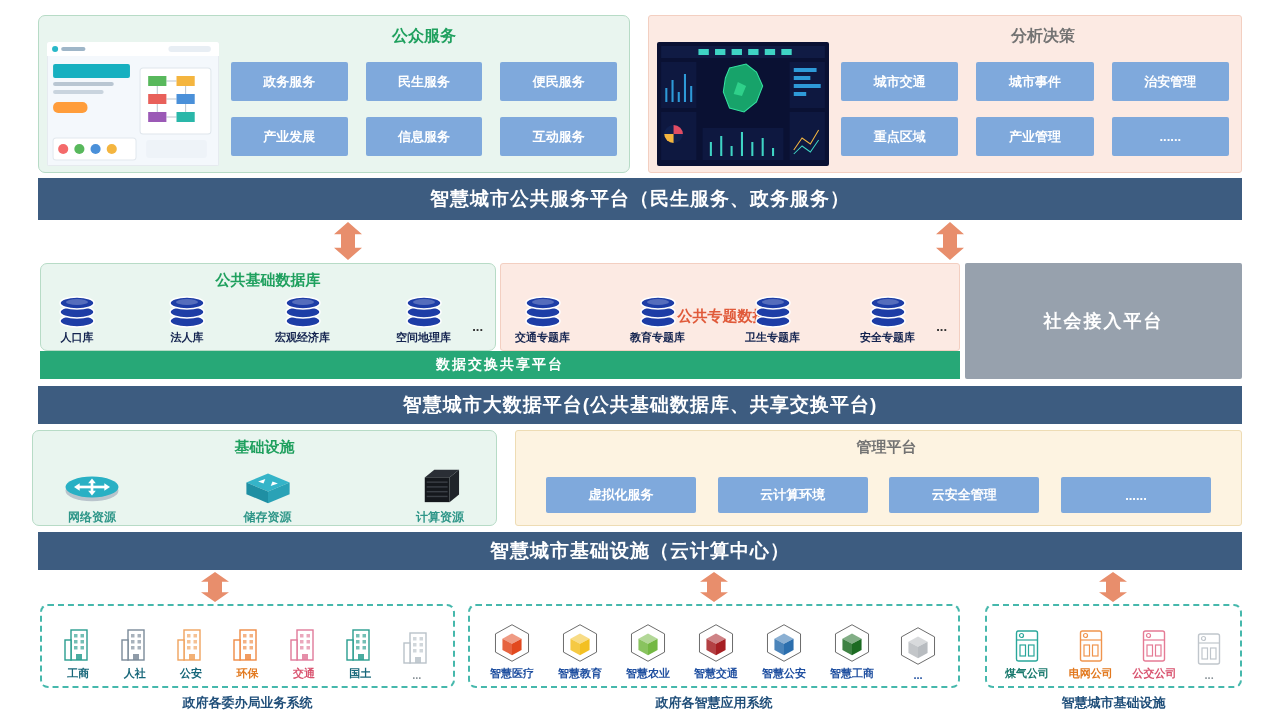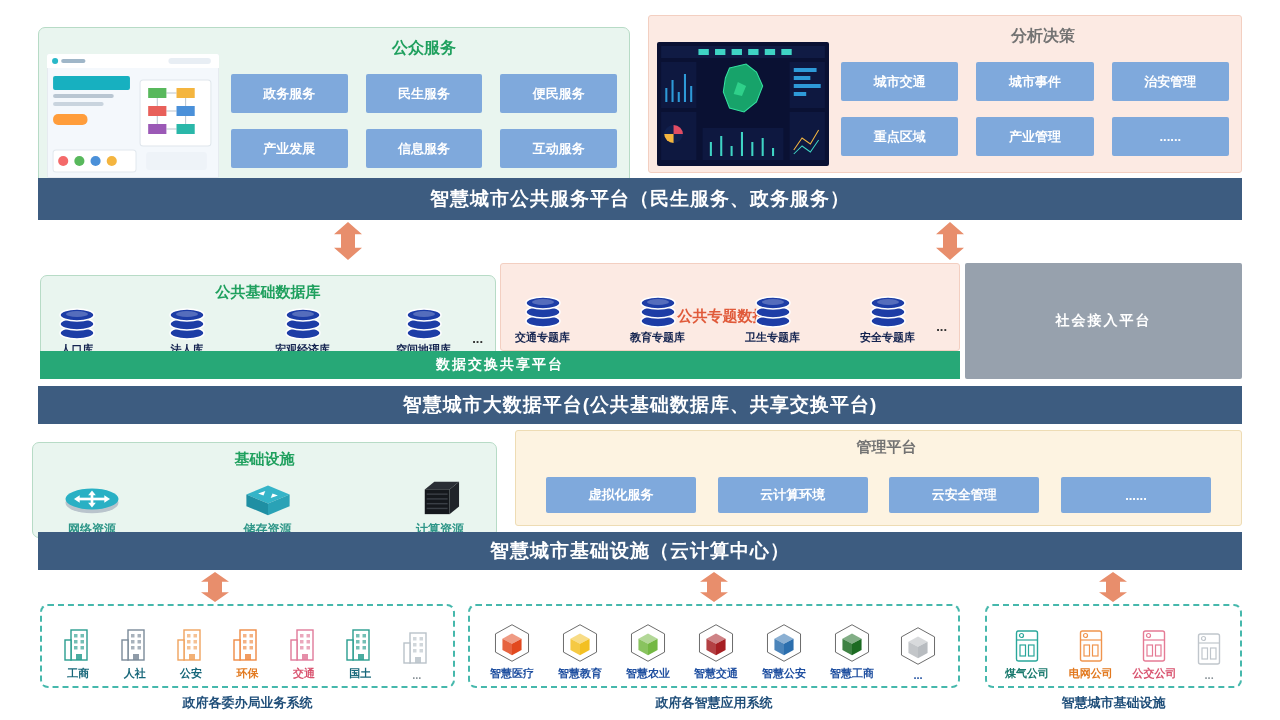--- a/index.html
+++ b/index.html
@@ -1,21 +1,21 @@
 <!DOCTYPE html>
 <html><head>
 <meta charset="utf-8">
 <style>
   * { margin:0; padding:0; box-sizing:border-box; }
   body { background:#fff; font-family:"Liberation Sans","DejaVu Sans",sans-serif; }
   .page { position:relative; width:1280px; height:720px; background:#fff; overflow:hidden; }
   .abs { position:absolute; }
 
   
-  .green-panel { background:#e9f5ef; border:1px solid #b7dbc6; border-radius:7px;margin-top:12px; }
+  .green-panel { background:#e9f5ef; border:1px solid #b7dbc6; border-radius:7px; }
   .pink-panel  { background:#fceae3; border:1px solid #f3cfc1; border-radius:3px; }
   .orange-panel{ background:#fdf3e1; border:1px solid #eedcb4; border-radius:3px; }
   .banner { background:#3d5c80; color:#fff; font-size:19px; font-weight:700; letter-spacing:1px;
             display:flex; align-items:center; justify-content:center; }
   .panel-head { position:absolute; top:10px; left:192px; right:12px; text-align:center;
                 font-size:16px; font-weight:700; }
   .panel-head.full { left:0; right:0; top:7px; font-size:15px;text-align:center; }
   .green-text { color:#1fa05e; }
   .red-text   { color:#e05a3a;margin-top:36px; }
   .orange-text{ color:#737373;margin-left:16px; }
@@ -28,21 +28,21 @@
   .blue-btn { background:#7fa9dc; color:#fff; border:none; border-radius:2px;
               font-size:13px; font-weight:600; font-family:inherit; white-space:nowrap; }
 
   
   .db-row { position:absolute; left:14px; right:44px; top:32px; display:flex; justify-content:space-between; }
   .db-item { display:flex; flex-direction:column; align-items:center; gap:2px; }
   .db-label { font-size:11px; font-weight:700; color:#13234f; white-space:nowrap; }
   .db-more { position:absolute; right:12px; bottom:16px; font-size:13px; font-weight:700; color:#333; }
   .exchange-bar { background:#27a877; color:#fff; font-size:14px; font-weight:700; letter-spacing:2px;
                   display:flex; align-items:center; justify-content:center; }
-  .social-panel { background:#97a1ad; color:#fff; font-size:14px; font-weight:700; letter-spacing:2px;
+  .social-panel { background:#97a1ad; color:#fff; font-size:18px; font-weight:700; letter-spacing:2px;
                   display:flex; align-items:center; justify-content:center; border-radius:2px; }
 
   
   .infra-row { position:absolute; left:28px; right:28px; top:34px; display:flex;
                justify-content:space-between; align-items:flex-end; }
   .infra-item { display:flex; flex-direction:column; align-items:center; gap:4px; }
   .infra-label { font-size:12px; font-weight:700; color:#2e9688; }
   .mgmt-row { position:absolute; left:30px; right:30px; top:46px; display:flex; justify-content:space-between; }
   .mgmt-row .blue-btn { width:150px; height:36px; }
 

